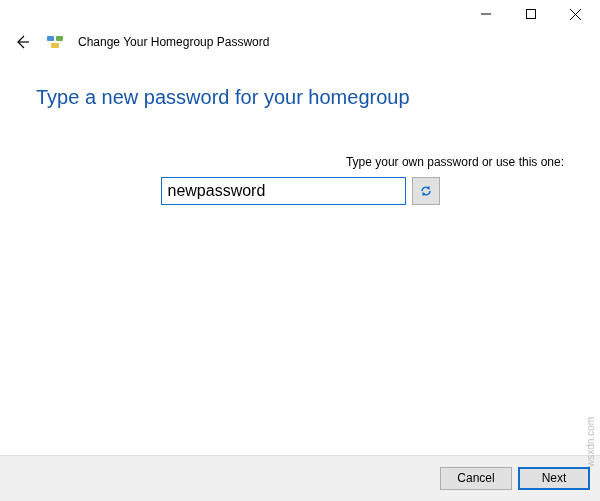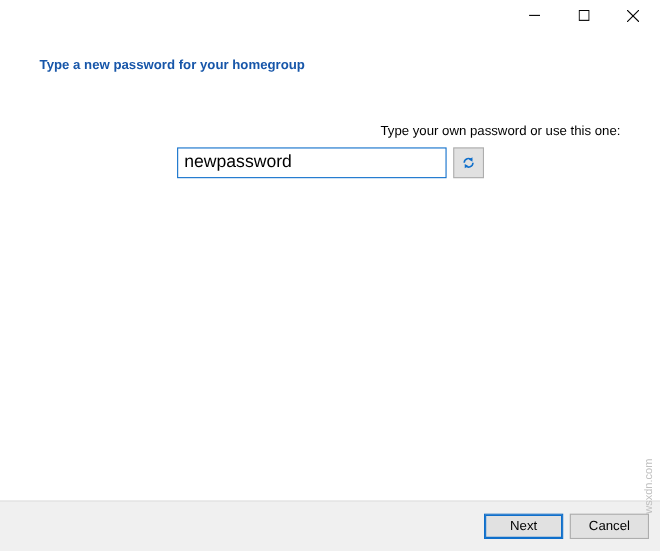--- a/index.html
+++ b/index.html
@@ -65,22 +65,22 @@
     color: #000;
   }
   
   .content {
     flex: 1;
     padding: 24px 36px 0 36px;
     box-sizing: border-box;
   }
   .heading {
     color: #1756A9;
-    font-size: 12px;
-    font-weight: 700;
+    font-size: 20px;
+    font-weight: 400;
   }
   .instr {
     text-align: right;
     font-size: 12px;
     margin-top: 46px;
     margin-bottom: 8px;
     color: #000;
   }
   .pw-row {
     display: flex;
@@ -164,38 +164,54 @@
         </svg>
     </div>
     <div class="win-btn">
       <svg width="11" height="11">
           <line x1="0" y1="0" x2="11" y2="11" stroke="#000" stroke-width="1"></line>
           <line x1="11" y1="0" x2="0" y2="11" stroke="#000" stroke-width="1"></line>
         </svg>
     </div>
   </div>
 
+  <div class="header">
+    <div class="back-arrow">
+      <svg width="16" height="16" viewBox="0 0 16 16">
+        <path d="M10 2 L4 8 L10 14" fill="none" stroke="#000" stroke-width="1.2"></path>
+        <line x1="4" y1="8" x2="15" y2="8" stroke="#000" stroke-width="1.2"></line>
+      </svg>
+    </div>
+    <span class="hg-icon">
+      <svg width="18" height="18" viewBox="0 0 18 18">
+        <rect x="1" y="3" width="7" height="5" rx="1" fill="#4A90D9"></rect>
+        <rect x="10" y="3" width="7" height="5" rx="1" fill="#6AB04C"></rect>
+        <rect x="5" y="10" width="8" height="5" rx="1" fill="#E8C14A"></rect>
+      </svg>
+    </span>
+    <span class="breadcrumb">Change Your Homegroup Password</span>
+  </div>
 
   <div class="content">
     <div class="heading">Type a new password for your homegroup</div>
 
     <div class="instr">Type your own password or use this one:</div>
 
     <div class="pw-row">
       <input type="text" class="pw-input" value="newpassword" style="">
       <div class="regen-btn">
         <svg width="16" height="16" viewBox="0 0 16 16">
           <path d="M4 8 a4 4 0 0 1 7 -2.5" fill="none" stroke="#0F6FCB" stroke-width="1.4"></path>
           <polygon points="11.5,3 11.5,7 8.2,5" fill="#0F6FCB"></polygon>
           <path d="M12 8 a4 4 0 0 1 -7 2.5" fill="none" stroke="#0F6FCB" stroke-width="1.4"></path>
           <polygon points="4.5,13 4.5,9 7.8,11" fill="#0F6FCB"></polygon>
         </svg>
       </div>
     </div>
   </div>
 
   <div class="footer">
+    <div class="dlg-btn">Cancel</div>
     <div class="dlg-btn primary">Next</div>
-    <div class="dlg-btn">Cancel</div>
   </div>
 
   <div class="watermark">wsxdn.com</div>
 </div>
 
 </body></html>

